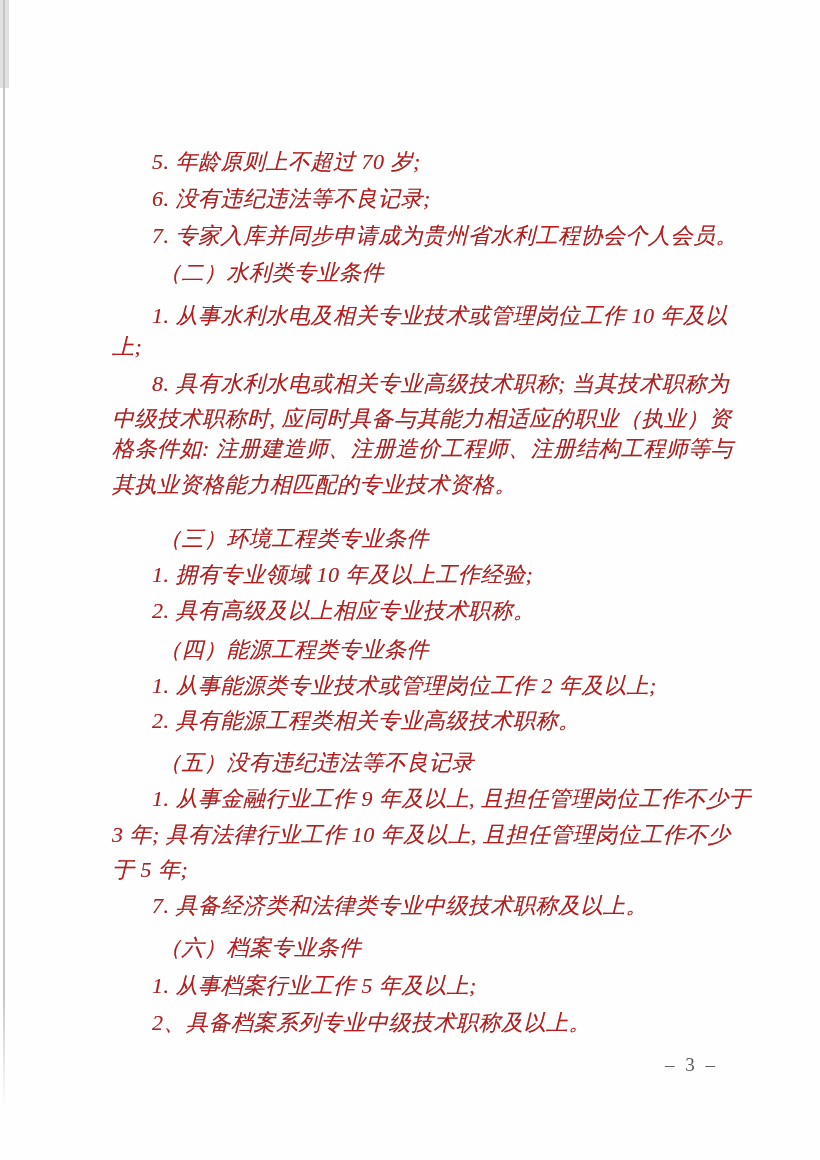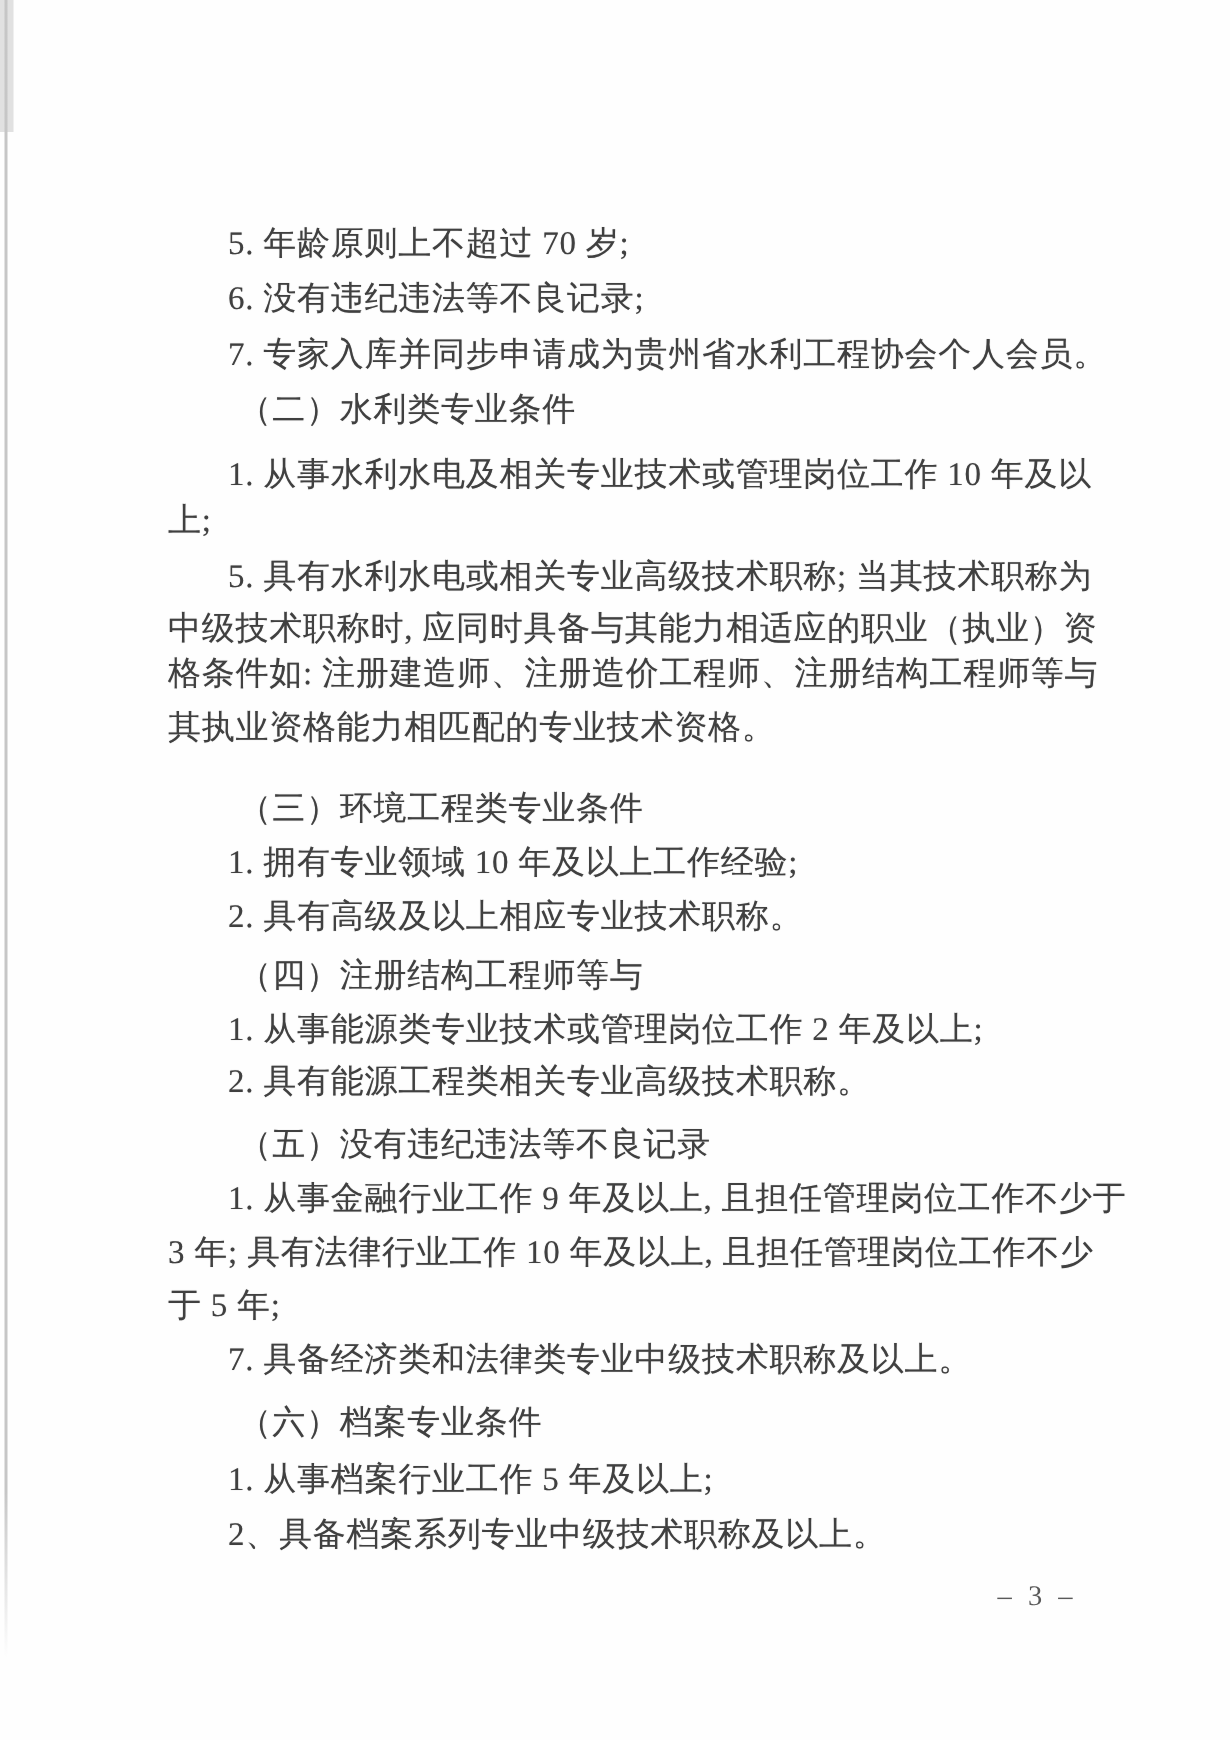--- a/index.html
+++ b/index.html
@@ -30,24 +30,25 @@
     left: 3px;
     top: 0;
     width: 2px;
     height: 1105px;
     background: linear-gradient(#c6c6c6 90%, rgba(198,198,198,0));
   }
   .line {
     position: absolute;
     font-size: 22px;
     line-height: 30px;
-    color: #404040;
+    color: #b91c1c;
     letter-spacing: 0.5px;
     white-space: pre;
     text-shadow: 0 0 0.6px rgba(61,61,61,0.45);
+    font-style: italic;
   }
   .x-item { left: 152px; }
   .x-wrap { left: 112px; }
   .x-head { left: 159px; }
   .page-number {
     position: absolute;
     left: 665px;
     top: 1053px;
     font-size: 19px;
     line-height: 24px;
@@ -65,28 +66,28 @@
   <div class="edge-strip"></div>
   <div class="edge-line"></div>
 
   <div>
     <div class="line x-item" style="top:147px">5. 年龄原则上不超过 70 岁;</div>
     <div class="line x-item" style="top:184px">6. 没有违纪违法等不良记录;</div>
     <div class="line x-item" style="top:221px">7. 专家入库并同步申请成为贵州省水利工程协会个人会员。</div>
     <div class="line x-head" style="top:258px">（二）水利类专业条件</div>
     <div class="line x-item" style="top:301px">1. 从事水利水电及相关专业技术或管理岗位工作 10 年及以</div>
     <div class="line x-wrap" style="top:332px">上;</div>
-    <div class="line x-item" style="top:369px">5. 具有水利水电或相关专业高级技术职称; 当其技术职称为</div>
+    <div class="line x-item" style="top:369px">8. 具有水利水电或相关专业高级技术职称; 当其技术职称为</div>
     <div class="line x-wrap" style="top:404px">中级技术职称时, 应同时具备与其能力相适应的职业（执业）资</div>
     <div class="line x-wrap" style="top:434px">格条件如: 注册建造师、注册造价工程师、注册结构工程师等与</div>
     <div class="line x-wrap" style="top:470px">其执业资格能力相匹配的专业技术资格。</div>
     <div class="line x-head" style="top:524px">（三）环境工程类专业条件</div>
     <div class="line x-item" style="top:560px">1. 拥有专业领域 10 年及以上工作经验;</div>
     <div class="line x-item" style="top:596px">2. 具有高级及以上相应专业技术职称。</div>
-    <div class="line x-head" style="top:635px">（四）注册结构工程师等与</div>
+    <div class="line x-head" style="top:635px">（四）能源工程类专业条件</div>
     <div class="line x-item" style="top:671px">1. 从事能源类专业技术或管理岗位工作 2 年及以上;</div>
     <div class="line x-item" style="top:706px">2. 具有能源工程类相关专业高级技术职称。</div>
     <div class="line x-head" style="top:748px">（五）没有违纪违法等不良记录</div>
     <div class="line x-item" style="top:784px">1. 从事金融行业工作 9 年及以上, 且担任管理岗位工作不少于</div>
     <div class="line x-wrap" style="top:820px">3 年; 具有法律行业工作 10 年及以上, 且担任管理岗位工作不少</div>
     <div class="line x-wrap" style="top:855px">于 5 年;</div>
     <div class="line x-item" style="top:891px">7. 具备经济类和法律类专业中级技术职称及以上。</div>
     <div class="line x-head" style="top:933px">（六）档案专业条件</div>
     <div class="line x-item" style="top:971px">1. 从事档案行业工作 5 年及以上;</div>
     <div class="line x-item" style="top:1008px">2、具备档案系列专业中级技术职称及以上。</div>

